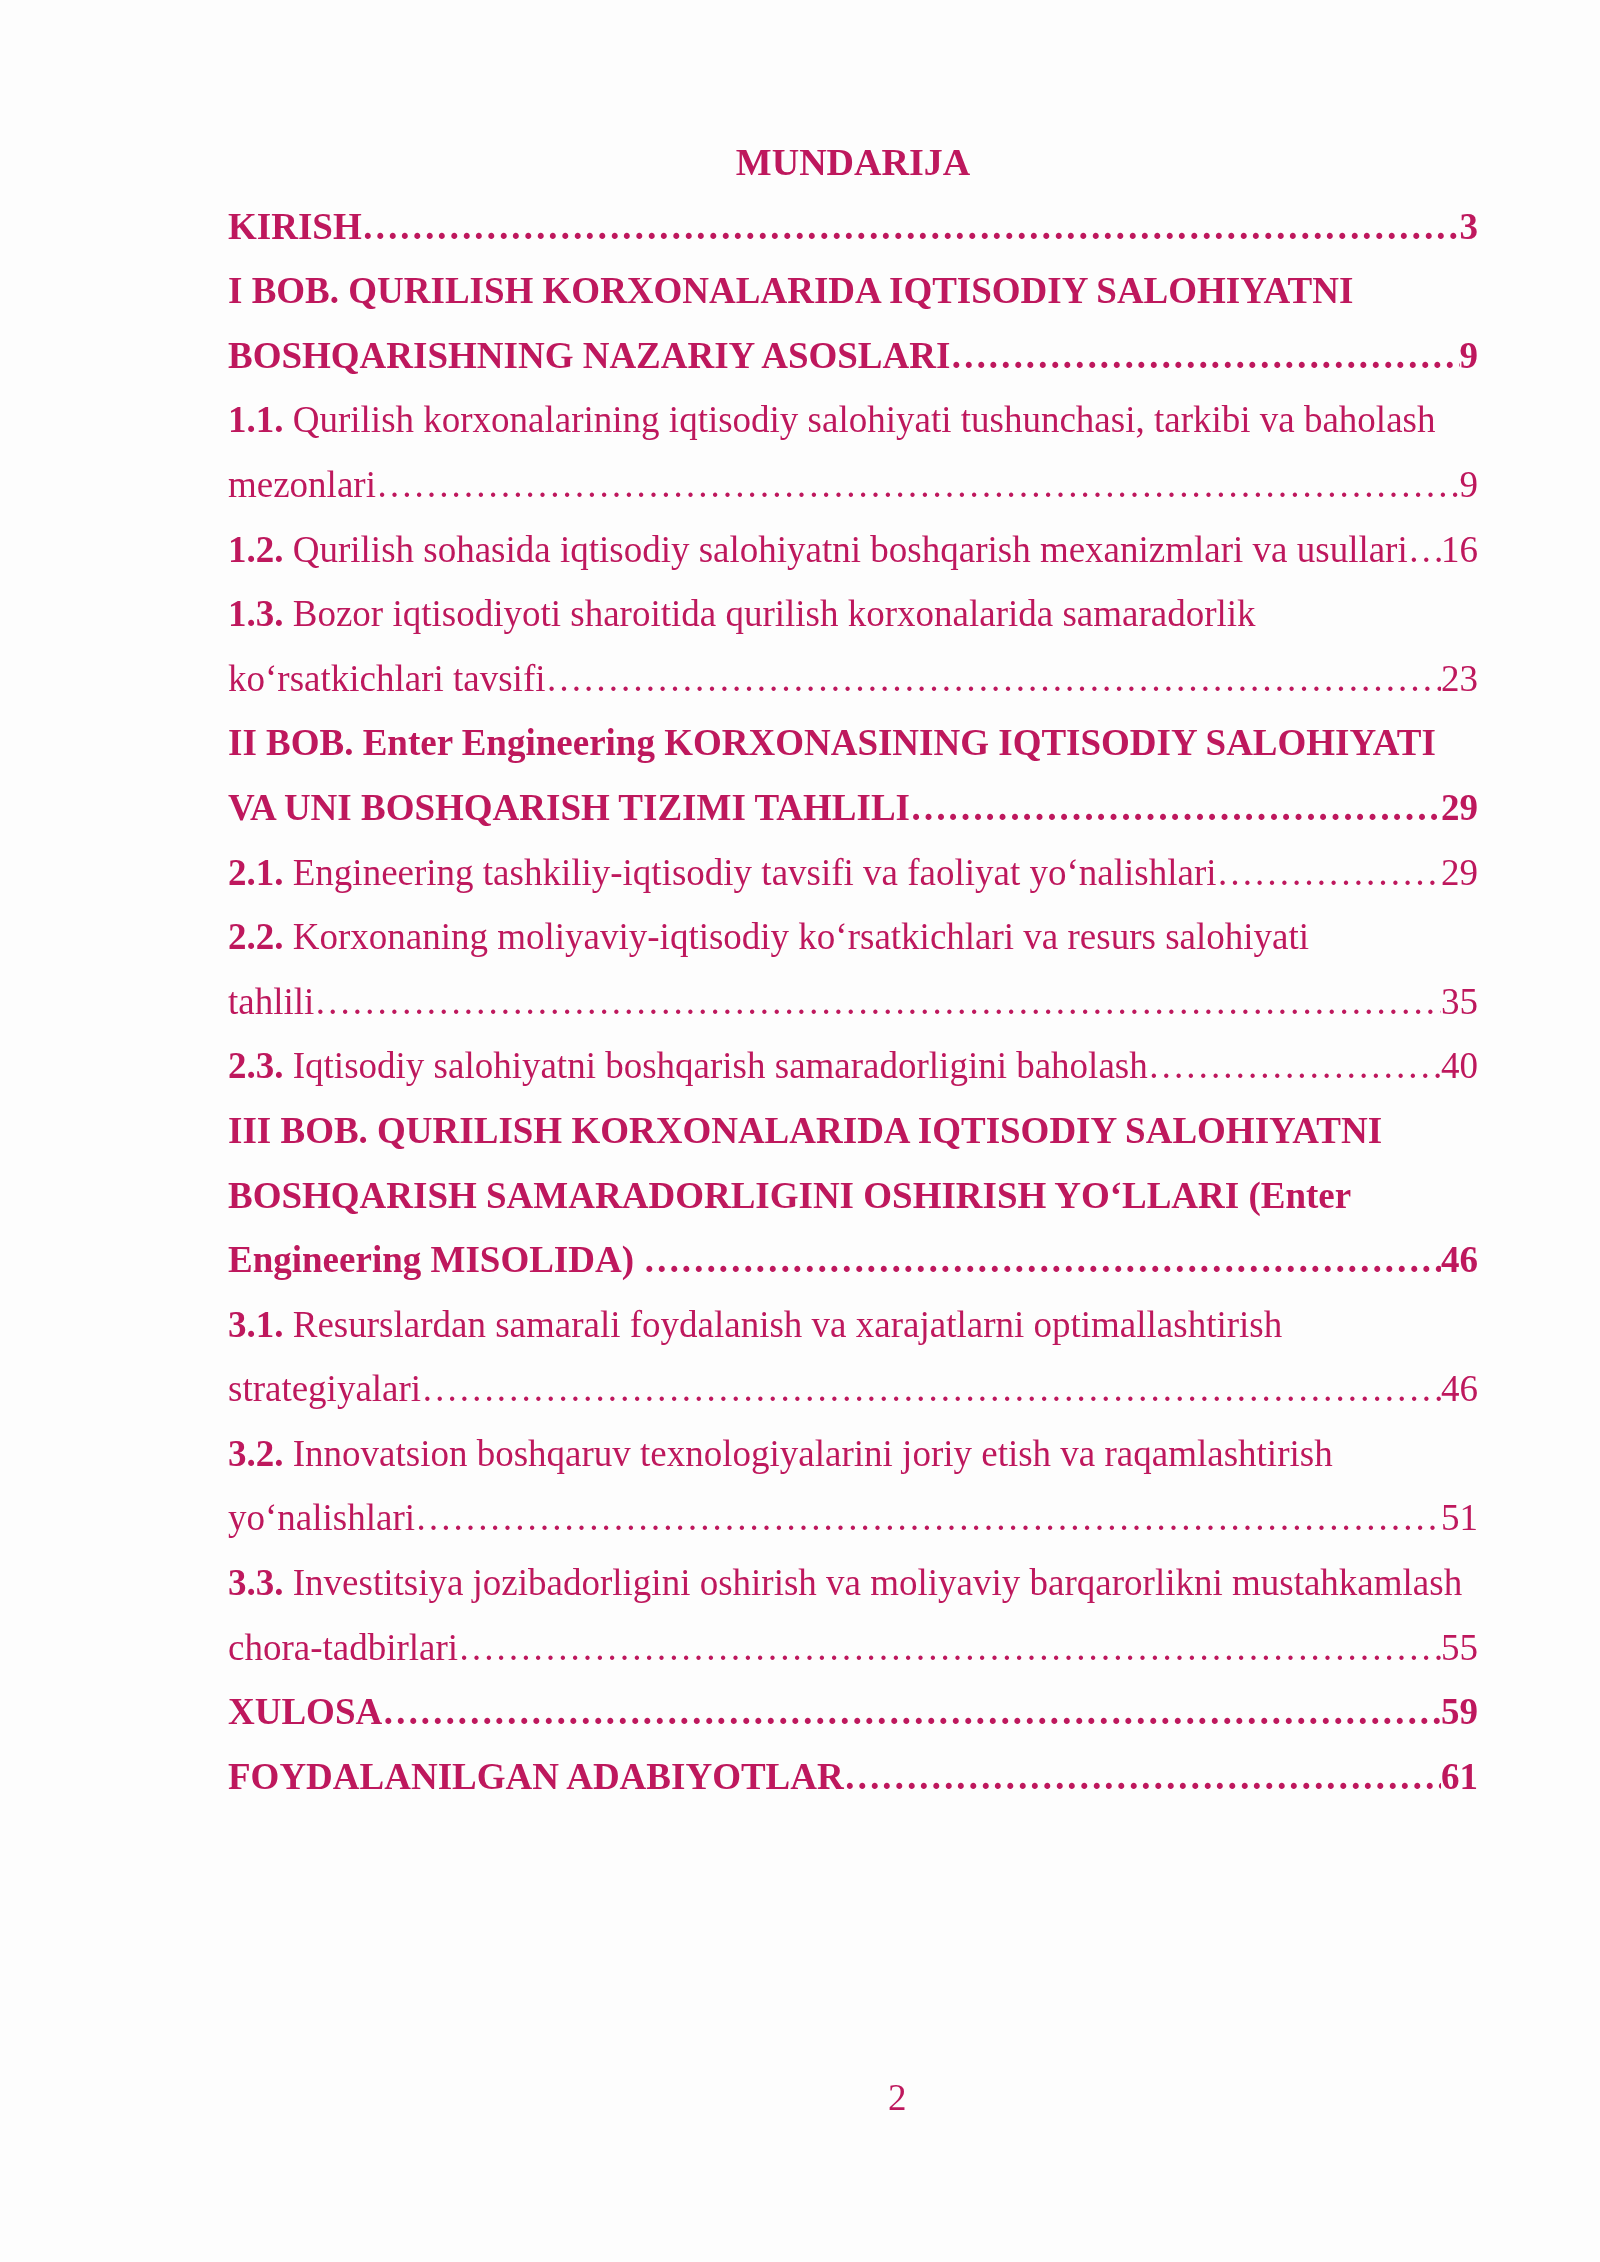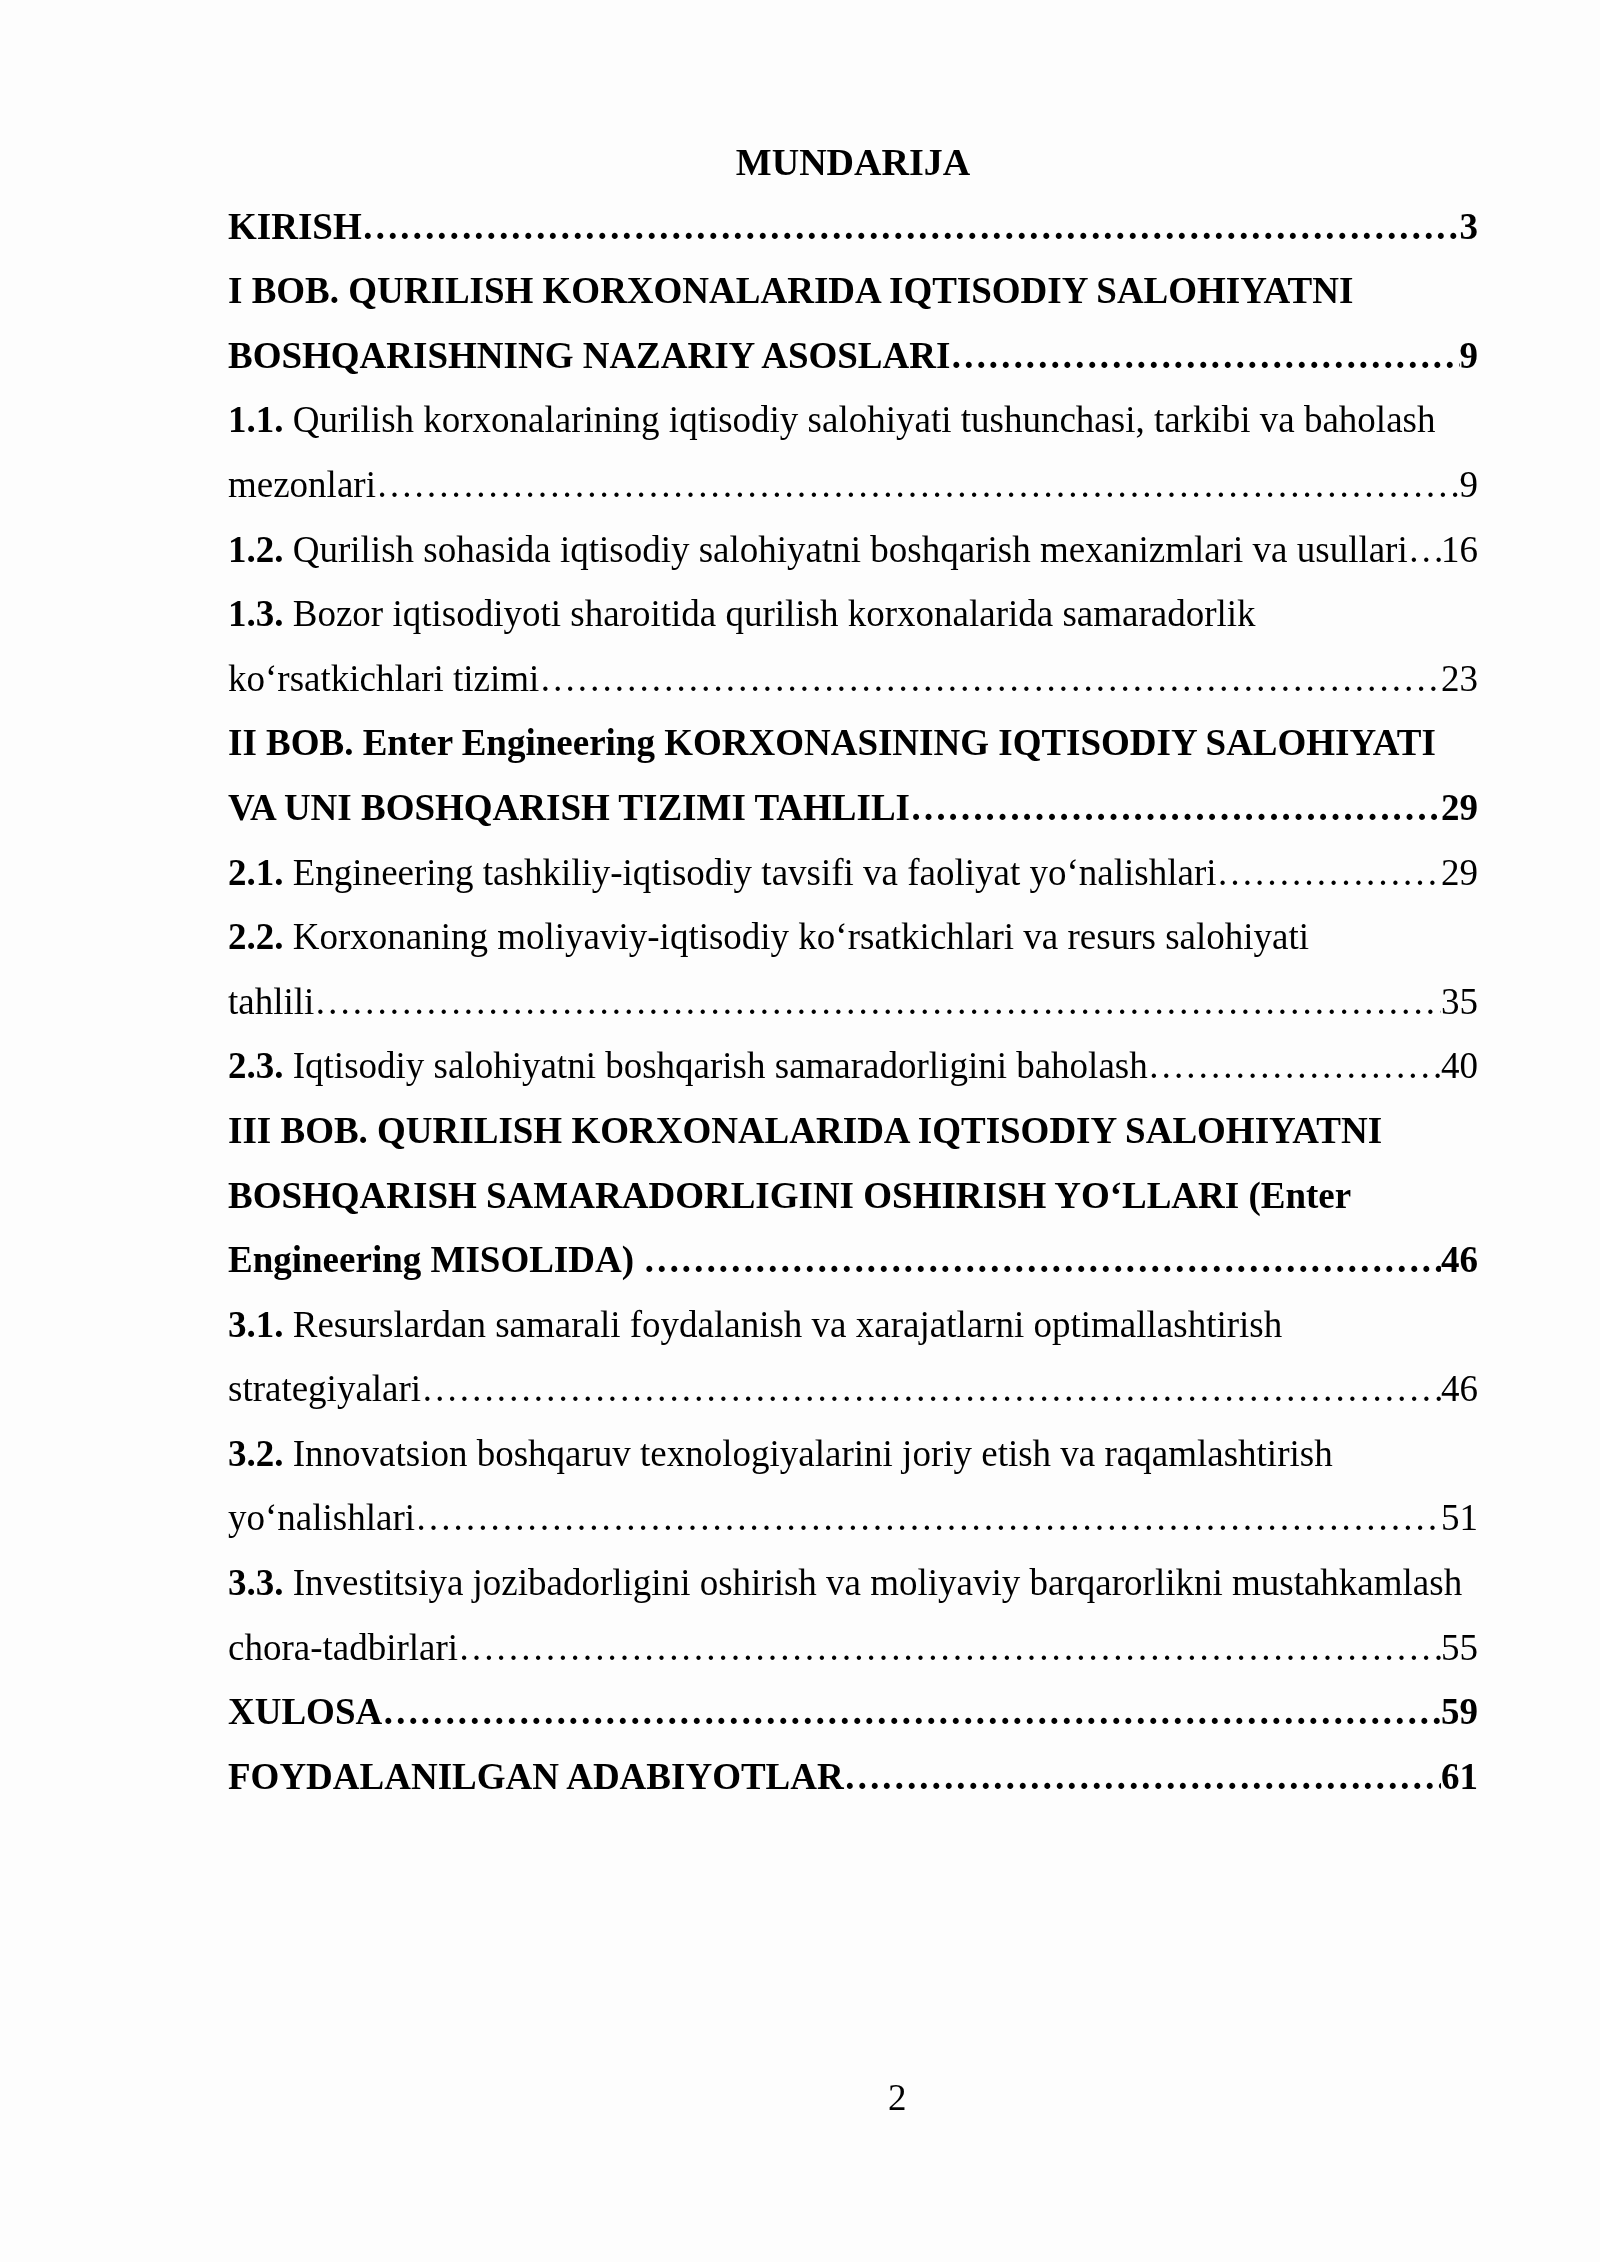--- a/index.html
+++ b/index.html
@@ -65,32 +65,32 @@
     position: absolute;
     left: 888px;
     top: 2077px;
     font-size: 37px;
     line-height: 42px;
   }
 </style>
 </head>
 <body>
 
-<div class="page" style="background: rgb(253, 253, 253); color: #000000;">
+<div class="page" style="background: rgb(253, 253, 253); color: #be185d;">
   <div class="content">
     <div class="doc-title">MUNDARIJA</div>
     <div id="toc-entries">
         <div class="toc-line bold"><span class="prefix">KIRISH</span><span class="leader">………………………………………………………………………………………………………………………………</span><span class="pageno">3</span></div>
         <div class="toc-line bold"><span class="prefix">I BOB. QURILISH KORXONALARIDA IQTISODIY SALOHIYATNI</span></div>
         <div class="toc-line bold"><span class="prefix">BOSHQARISHNING NAZARIY ASOSLARI</span><span class="leader">………………………………………………………………………………………………………………………………</span><span class="pageno">9</span></div>
         <div class="toc-line"><span class="prefix">1.1.</span><span class="etext"> Qurilish korxonalarining iqtisodiy salohiyati tushunchasi, tarkibi va baholash</span></div>
         <div class="toc-line"><span class="etext">mezonlari</span><span class="leader">………………………………………………………………………………………………………………………………</span><span class="pageno">9</span></div>
         <div class="toc-line"><span class="prefix">1.2.</span><span class="etext"> Qurilish sohasida iqtisodiy salohiyatni boshqarish mexanizmlari va usullari</span><span class="leader">………………………………………………………………………………………………………………………………</span><span class="pageno">16</span></div>
         <div class="toc-line"><span class="prefix">1.3.</span><span class="etext"> Bozor iqtisodiyoti sharoitida qurilish korxonalarida samaradorlik</span></div>
-        <div class="toc-line"><span class="etext">ko‘rsatkichlari tizimi</span><span class="leader">………………………………………………………………………………………………………………………………</span><span class="pageno">23</span></div>
+        <div class="toc-line"><span class="etext">ko‘rsatkichlari tavsifi</span><span class="leader">………………………………………………………………………………………………………………………………</span><span class="pageno">23</span></div>
         <div class="toc-line bold"><span class="prefix">II BOB. Enter Engineering KORXONASINING IQTISODIY SALOHIYATI</span></div>
         <div class="toc-line bold"><span class="prefix">VA UNI BOSHQARISH TIZIMI TAHLILI</span><span class="leader">………………………………………………………………………………………………………………………………</span><span class="pageno">29</span></div>
         <div class="toc-line"><span class="prefix">2.1.</span><span class="etext"> Engineering tashkiliy-iqtisodiy tavsifi va faoliyat yo‘nalishlari</span><span class="leader">………………………………………………………………………………………………………………………………</span><span class="pageno">29</span></div>
         <div class="toc-line"><span class="prefix">2.2.</span><span class="etext"> Korxonaning moliyaviy-iqtisodiy ko‘rsatkichlari va resurs salohiyati</span></div>
         <div class="toc-line"><span class="etext">tahlili</span><span class="leader">………………………………………………………………………………………………………………………………</span><span class="pageno">35</span></div>
         <div class="toc-line"><span class="prefix">2.3.</span><span class="etext"> Iqtisodiy salohiyatni boshqarish samaradorligini baholash</span><span class="leader">………………………………………………………………………………………………………………………………</span><span class="pageno">40</span></div>
         <div class="toc-line bold"><span class="prefix">III BOB. QURILISH KORXONALARIDA IQTISODIY SALOHIYATNI</span></div>
         <div class="toc-line bold"><span class="prefix">BOSHQARISH SAMARADORLIGINI OSHIRISH YO‘LLARI (Enter</span></div>
         <div class="toc-line bold"><span class="prefix">Engineering MISOLIDA) </span><span class="leader">………………………………………………………………………………………………………………………………</span><span class="pageno">46</span></div>
         <div class="toc-line"><span class="prefix">3.1.</span><span class="etext"> Resurslardan samarali foydalanish va xarajatlarni optimallashtirish</span></div>

